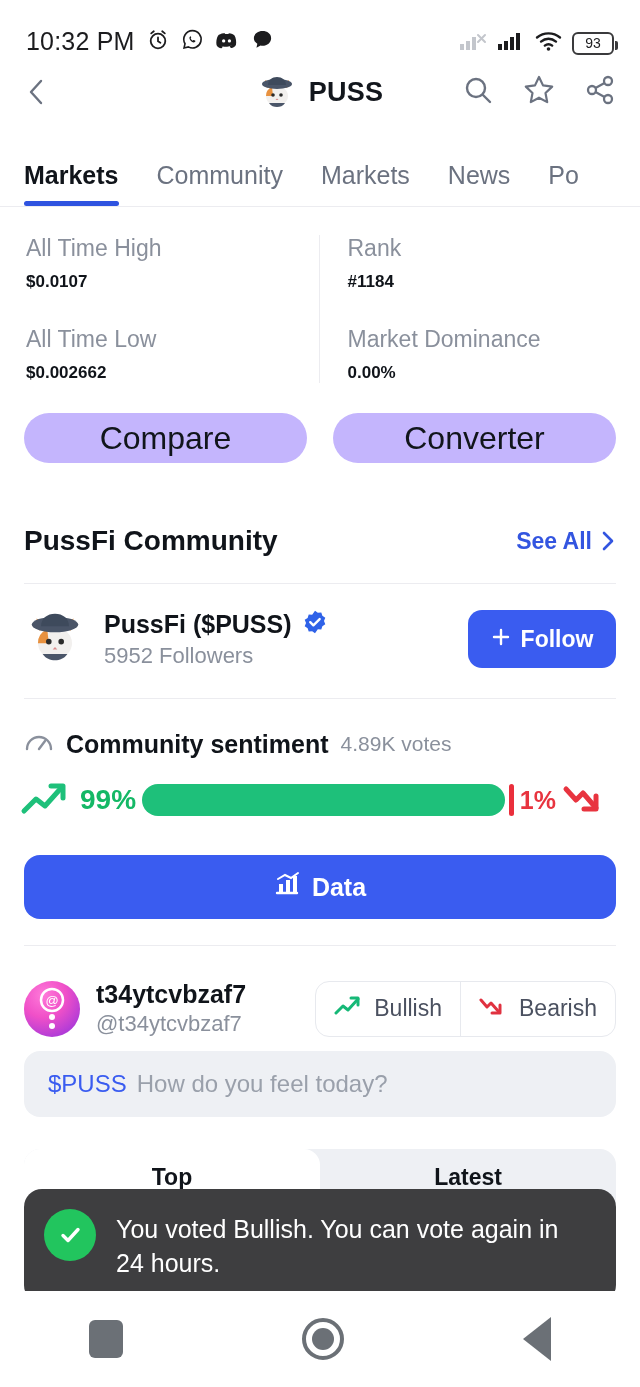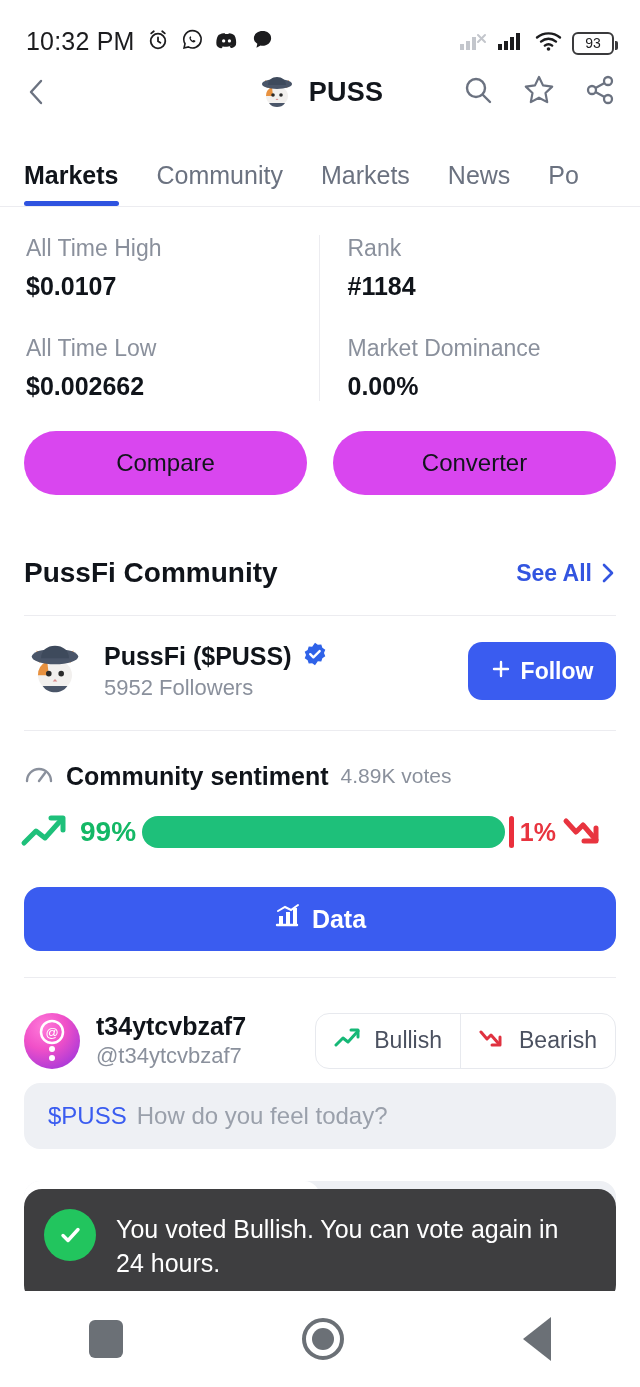--- a/index.html
+++ b/index.html
@@ -60,30 +60,30 @@
     content:""; position:absolute; left:0; right:0; bottom:0;
     height:5px; background:#2f53e0; border-radius:3px;
   }
   .tabs-divider { height:1px; background:#ececf0; margin:0; }
 
   
   .stats { display:flex; padding: 28px 0 0 0; }
   .stats-col { flex:1; padding: 0 26px; }
   .stats-col.right { border-left:1px solid #ececf0; padding-left:28px; }
   .stat-label { font-size:23px; color:#8a909c; margin-bottom:10px; }
-  .stat-value { font-size:25px; font-weight:700; color:#10141a; }
+  .stat-value { font-size:17px; font-weight:700; color:#10141a; }
   .stat-block { margin-bottom:34px; }
   .stat-block:last-child { margin-bottom:0; }
 
   
   .pill-row { display:flex; gap:26px; padding: 30px 24px 0 24px; }
   .pill {
-    flex:1; height:64px; border-radius:34px; background:#d946ef;
+    flex:1; height:50px; border-radius:34px; background:#c4b5fd;
     display:flex; align-items:center; justify-content:center;
-    font-size:24px; color:#11151b;
+    font-size:32px; color:#11151b;
   }
 
   
   .section-head {
     display:flex; align-items:center; justify-content:space-between;
     padding: 62px 24px 0 24px;
   }
   .section-title { font-size:28px; font-weight:700; color:#10141a; }
   .see-all { display:flex; align-items:center; gap:8px; color:#3355e0; font-size:23px; font-weight:700;}
   .hr { height:1px; background:#ececf0; margin: 26px 24px 0 24px; }

